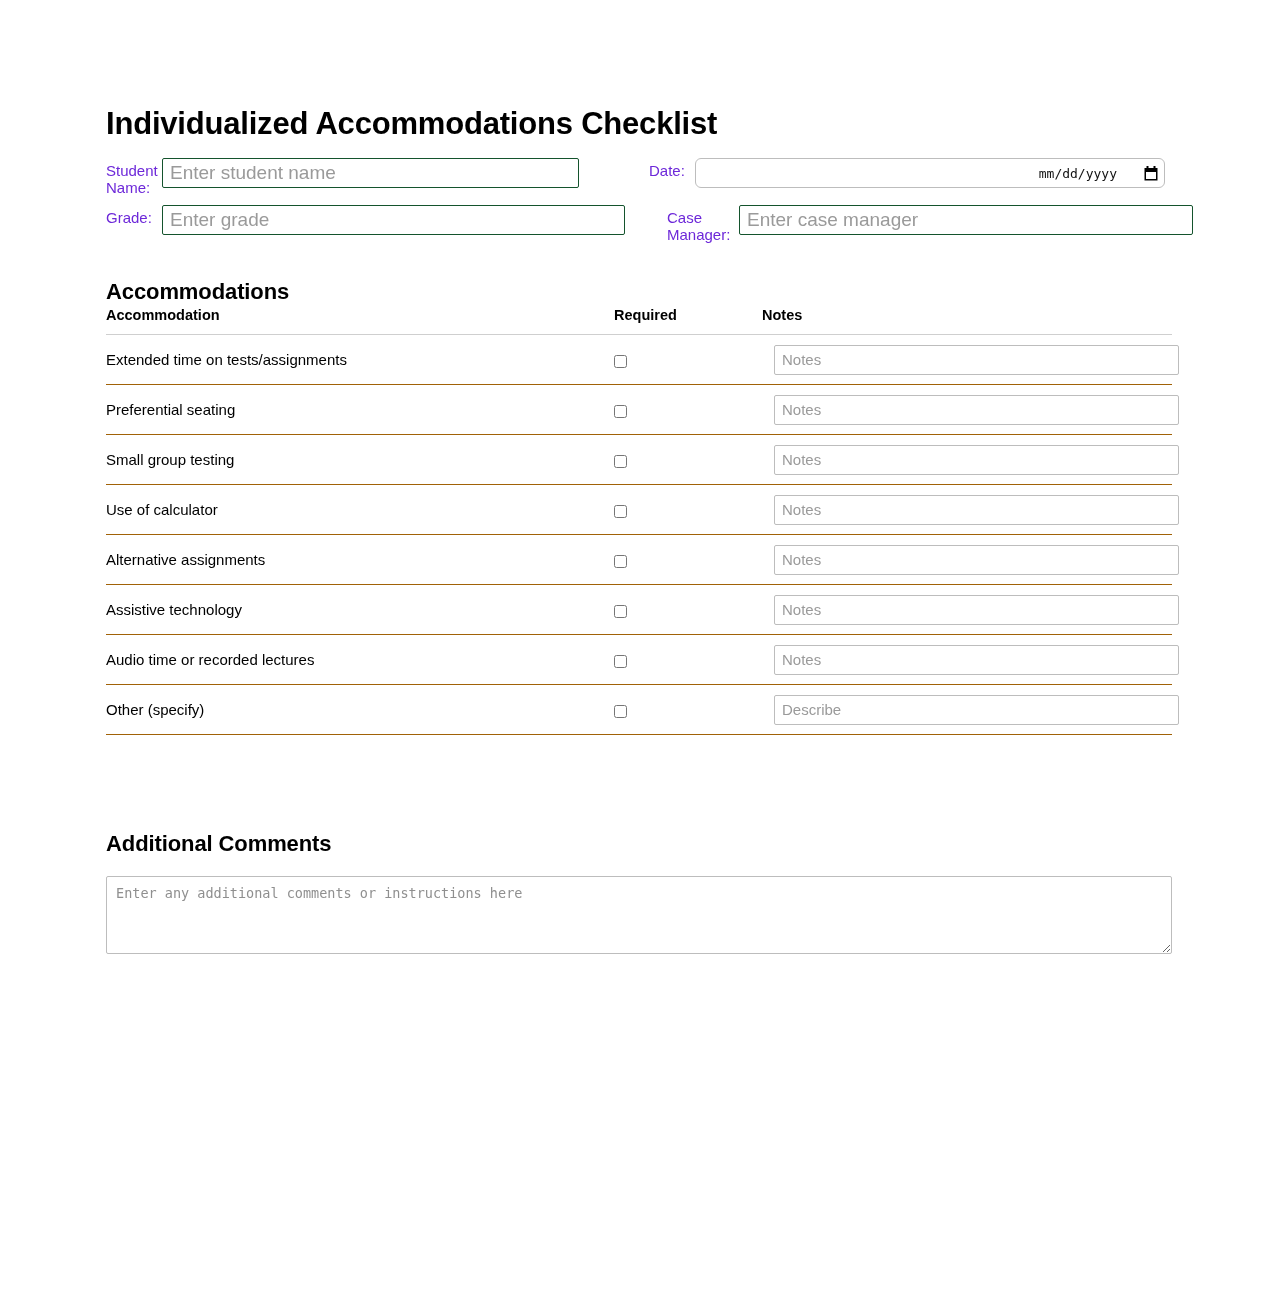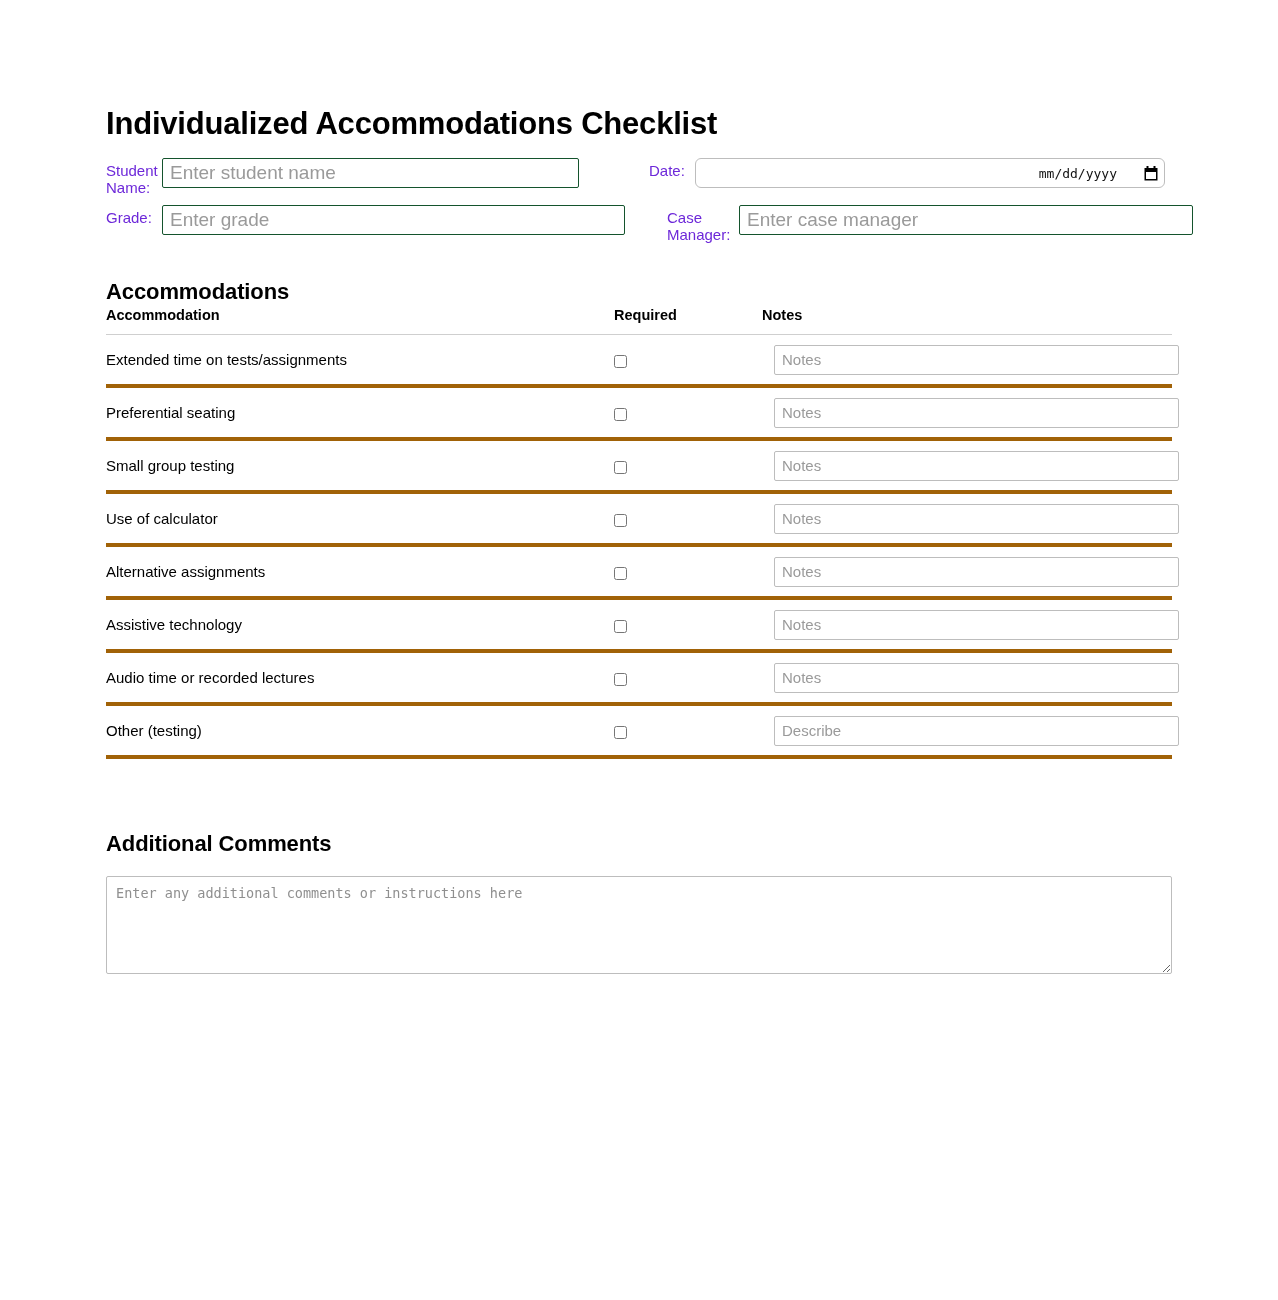--- a/index.html
+++ b/index.html
@@ -138,21 +138,21 @@
     font-size: 14.5px;
     font-weight: bold;
     padding: 0 0 11px 0;
     border-bottom: 1px solid #cfcfcf;
     vertical-align: bottom;
   }
   table.acc-table td {
     font-size: 15px;
     padding: 0;
     height: 49px;
-    border-bottom: 4px solid #a16207;
+    border-bottom: 1px solid #a16207;
     vertical-align: middle;
   }
   .col-acc   { width: 508px; }
   .col-req   { width: 148px; }
   .col-notes { width: 410px; }
 
   th.col-acc   { padding-left: 5px; }
   td.col-acc   { padding-left: 5px; }
   th.col-req   { padding-left: 8px; }
   th.col-notes { padding-left: 12px; }
@@ -185,21 +185,21 @@
 
   
   .comments-wrap {
     position: absolute;
     top: 876px;
     left: 0;
   }
   #comments-textarea {
     box-sizing: border-box;
     width: 1066px;
-    height: 98px;
+    height: 78px;
     border: 1px solid #bdbdbd;
     border-radius: 2px;
     background: #ffffff;
     font-family: "DejaVu Sans Mono", monospace;
     font-size: 13.5px;
     color: #000;
     padding: 8px 9px;
     resize: both;
     outline: none;
     overflow: auto;
@@ -290,21 +290,21 @@
             <td class="col-acc">Assistive technology</td>
             <td class="col-req cell-required"><input type="checkbox" class="row-check" style=""></td>
             <td class="col-notes"><input type="text" class="notes-input" placeholder="Notes" style=""></td>
           </tr>
           <tr>
             <td class="col-acc">Audio time or recorded lectures</td>
             <td class="col-req cell-required"><input type="checkbox" class="row-check" style=""></td>
             <td class="col-notes"><input type="text" class="notes-input" placeholder="Notes" style=""></td>
           </tr>
           <tr>
-            <td class="col-acc">Other (testing)</td>
+            <td class="col-acc">Other (specify)</td>
             <td class="col-req cell-required"><input type="checkbox" class="row-check" style=""></td>
             <td class="col-notes"><input type="text" class="notes-input" placeholder="Describe" style=""></td>
           </tr>
         </tbody>
     </table>
   </div>
 
   <h2 id="comments-heading" class="section-heading">Additional Comments</h2>
 
   <div class="comments-wrap">

